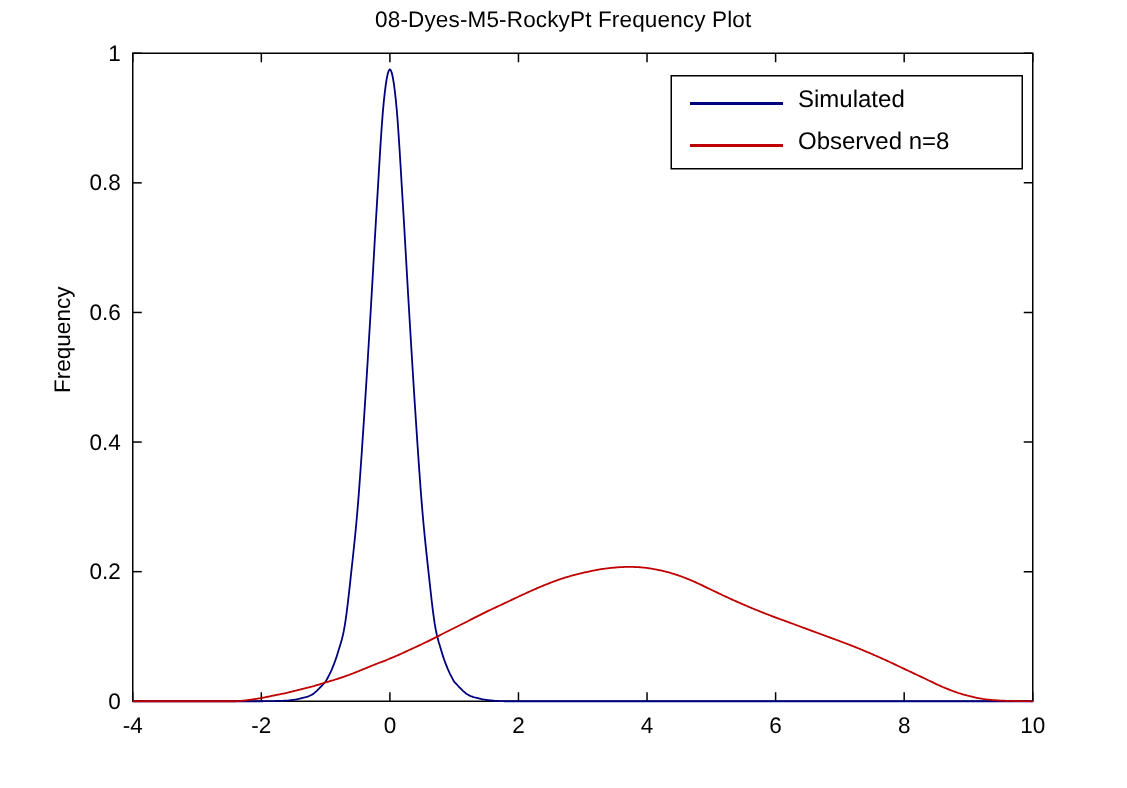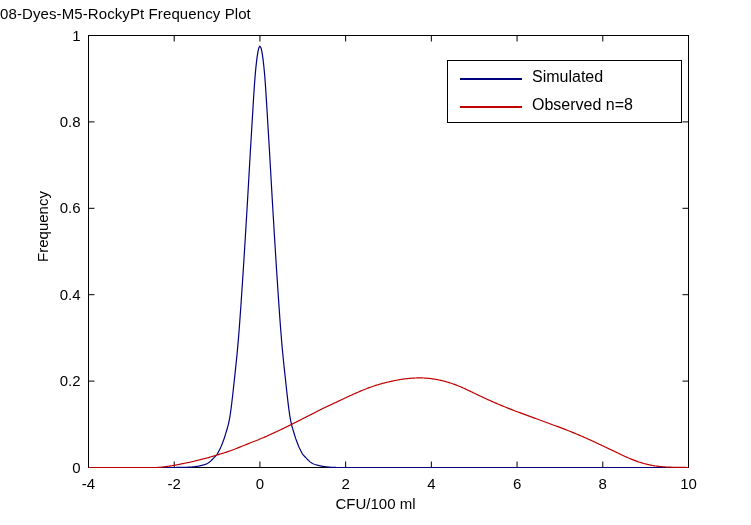--- a/index.html
+++ b/index.html
@@ -18,21 +18,21 @@
     position: relative;
     width: 751px;
     height: 525px;
     background: #ffffff;
   }
   #plot-title {
     position: absolute;
     left: 0;
     top: 5px;
     width: 751px;
-    text-align: left;
+    text-align: center;
     font-size: 15px;
     color: #000;
     letter-spacing: 0.1px;
   }
   #axes-svg {
     position: absolute;
     left: 0;
     top: 0;
   }
   .tick-label {
@@ -54,21 +54,21 @@
     top: 218px;
     width: 120px;
     text-align: center;
     font-size: 15px;
     transform: rotate(-90deg);
     transform-origin: 50% 50%;
   }
   #legend {
     position: absolute;
     left: 447px;
-    top: 60px;
+    top: 50px;
     width: 235px;
     height: 63px;
     border: 1px solid #000;
     background: #ffffff;
     box-sizing: border-box;
   }
   .legend-row {
     position: absolute;
     left: 0;
     width: 235px;
@@ -150,21 +150,20 @@
         <text x="80.5" y="213.3" text-anchor="end" class="tick-label">0.6</text>
         <text x="80.5" y="126.89999999999998" text-anchor="end" class="tick-label">0.8</text>
         <text x="80.5" y="40.5" text-anchor="end" class="tick-label">1</text>
       </g>
     <g id="series-group">
         <path d="M88.50 467.50 L89.17 467.50 L89.83 467.50 L90.50 467.50 L91.17 467.50 L91.83 467.50 L92.50 467.50 L93.17 467.50 L93.83 467.50 L94.50 467.50 L95.17 467.50 L95.83 467.50 L96.50 467.50 L97.17 467.50 L97.83 467.50 L98.50 467.50 L99.17 467.50 L99.83 467.50 L100.50 467.50 L101.17 467.50 L101.83 467.50 L102.50 467.50 L103.17 467.50 L103.83 467.50 L104.50 467.50 L105.17 467.50 L105.83 467.50 L106.50 467.50 L107.17 467.50 L107.83 467.50 L108.50 467.50 L109.17 467.50 L109.83 467.50 L110.50 467.50 L111.17 467.50 L111.83 467.50 L112.50 467.50 L113.17 467.50 L113.83 467.50 L114.50 467.50 L115.17 467.50 L115.83 467.50 L116.50 467.50 L117.17 467.50 L117.83 467.50 L118.50 467.50 L119.17 467.50 L119.83 467.50 L120.50 467.50 L121.17 467.50 L121.83 467.50 L122.50 467.50 L123.17 467.50 L123.83 467.50 L124.50 467.50 L125.17 467.50 L125.83 467.50 L126.50 467.50 L127.17 467.50 L127.83 467.50 L128.50 467.50 L129.17 467.50 L129.83 467.50 L130.50 467.50 L131.17 467.50 L131.83 467.50 L132.50 467.50 L133.17 467.50 L133.83 467.50 L134.50 467.50 L135.17 467.50 L135.83 467.50 L136.50 467.50 L137.17 467.50 L137.83 467.50 L138.50 467.50 L139.17 467.50 L139.83 467.50 L140.50 467.50 L141.17 467.50 L141.83 467.50 L142.50 467.50 L143.17 467.50 L143.83 467.50 L144.50 467.50 L145.17 467.50 L145.83 467.50 L146.50 467.50 L147.17 467.50 L147.83 467.50 L148.50 467.50 L149.17 467.50 L149.83 467.50 L150.50 467.50 L151.17 467.50 L151.83 467.50 L152.50 467.50 L153.17 467.50 L153.83 467.50 L154.50 467.50 L155.17 467.50 L155.83 467.50 L156.50 467.50 L157.17 467.50 L157.83 467.50 L158.50 467.50 L159.17 467.50 L159.83 467.50 L160.50 467.50 L161.17 467.50 L161.83 467.50 L162.50 467.50 L163.17 467.50 L163.83 467.50 L164.50 467.50 L165.17 467.50 L165.83 467.50 L166.50 467.50 L167.17 467.50 L167.83 467.50 L168.50 467.50 L169.17 467.50 L169.83 467.50 L170.50 467.50 L171.17 467.50 L171.83 467.50 L172.50 467.50 L173.17 467.50 L173.83 467.50 L174.50 467.50 L175.17 467.49 L175.83 467.48 L176.50 467.47 L177.17 467.46 L177.83 467.45 L178.50 467.44 L179.17 467.43 L179.83 467.42 L180.50 467.41 L181.17 467.40 L181.83 467.39 L182.50 467.37 L183.17 467.36 L183.83 467.34 L184.50 467.32 L185.17 467.31 L185.83 467.29 L186.50 467.27 L187.17 467.24 L187.83 467.22 L188.50 467.19 L189.17 467.17 L189.83 467.14 L190.50 467.11 L191.17 467.08 L191.83 467.02 L192.50 466.95 L193.17 466.88 L193.83 466.81 L194.50 466.73 L195.17 466.65 L195.83 466.56 L196.50 466.46 L197.17 466.35 L197.83 466.23 L198.50 466.10 L199.17 465.95 L199.83 465.80 L200.50 465.63 L201.17 465.47 L201.83 465.32 L202.50 465.16 L203.17 464.99 L203.83 464.80 L204.50 464.60 L205.17 464.38 L205.83 464.13 L206.50 463.85 L207.17 463.52 L207.83 463.16 L208.50 462.75 L209.17 462.28 L209.83 461.76 L210.50 461.20 L211.17 460.59 L211.83 459.95 L212.50 459.29 L213.17 458.60 L213.83 457.90 L214.50 457.20 L215.17 456.49 L215.83 455.79 L216.50 455.11 L217.17 454.35 L217.83 453.07 L218.50 451.82 L219.17 450.55 L219.83 449.24 L220.50 447.86 L221.17 446.35 L221.83 444.74 L222.50 443.06 L223.17 441.30 L223.83 439.45 L224.50 437.49 L225.17 435.39 L225.83 433.16 L226.50 430.97 L227.17 428.78 L227.83 426.45 L228.50 423.82 L229.17 420.75 L229.83 417.10 L230.50 412.77 L231.17 407.85 L231.83 402.45 L232.50 396.70 L233.17 390.71 L233.83 384.60 L234.50 378.48 L235.17 372.35 L235.83 366.12 L236.50 359.66 L237.17 352.87 L237.83 345.66 L238.50 337.90 L239.17 329.54 L239.83 320.65 L240.50 311.32 L241.17 301.67 L241.83 291.77 L242.50 281.74 L243.17 271.61 L243.83 261.22 L244.50 250.60 L245.17 239.79 L245.83 228.84 L246.50 217.80 L247.17 206.71 L247.83 195.39 L248.50 183.82 L249.17 172.14 L249.83 160.51 L250.50 149.06 L251.17 137.95 L251.83 127.06 L252.50 115.89 L253.17 104.78 L253.83 94.08 L254.50 84.17 L255.17 75.41 L255.83 68.13 L256.50 61.92 L257.17 56.65 L257.83 52.37 L258.50 49.18 L259.17 47.14 L259.83 46.31 L260.50 46.77 L261.17 48.48 L261.83 51.35 L262.50 55.32 L263.17 60.32 L263.83 66.26 L264.50 73.17 L265.17 81.54 L265.83 91.16 L266.50 101.66 L267.17 112.69 L267.83 123.88 L268.50 134.86 L269.17 145.85 L269.83 157.21 L270.50 168.81 L271.17 180.49 L271.83 192.10 L272.50 203.51 L273.17 214.63 L273.83 225.69 L274.50 236.67 L275.17 247.53 L275.83 258.21 L276.50 268.67 L277.17 278.86 L277.83 288.92 L278.50 298.86 L279.17 308.60 L279.83 318.02 L280.50 327.05 L281.17 335.57 L281.83 343.50 L282.50 350.86 L283.17 357.76 L283.83 364.30 L284.50 370.59 L285.17 376.74 L285.83 382.85 L286.50 388.97 L287.17 395.01 L287.83 400.84 L288.50 406.35 L289.17 411.42 L289.83 415.93 L290.50 419.78 L291.17 423.00 L291.83 425.73 L292.50 428.14 L293.17 430.35 L293.83 432.52 L294.50 434.77 L295.17 436.91 L295.83 438.91 L296.50 440.79 L297.17 442.56 L297.83 444.26 L298.50 445.90 L299.17 447.44 L299.83 448.86 L300.50 450.19 L301.17 451.46 L301.83 452.72 L302.50 453.98 L303.17 454.92 L303.83 455.60 L304.50 456.29 L305.17 457.00 L305.83 457.70 L306.50 458.40 L307.17 459.09 L307.83 459.76 L308.50 460.41 L309.17 461.03 L309.83 461.61 L310.50 462.14 L311.17 462.62 L311.83 463.05 L312.50 463.42 L313.17 463.76 L313.83 464.05 L314.50 464.31 L315.17 464.54 L315.83 464.75 L316.50 464.94 L317.17 465.11 L317.83 465.27 L318.50 465.43 L319.17 465.59 L319.83 465.75 L320.50 465.91 L321.17 466.06 L321.83 466.19 L322.50 466.32 L323.17 466.43 L323.83 466.53 L324.50 466.62 L325.17 466.71 L325.83 466.79 L326.50 466.86 L327.17 466.93 L327.83 467.00 L328.50 467.07 L329.17 467.13 L329.83 467.19 L330.50 467.24 L331.17 467.28 L331.83 467.32 L332.50 467.35 L333.17 467.38 L333.83 467.41 L334.50 467.43 L335.17 467.45 L335.83 467.47 L336.50 467.49 L337.17 467.50 L337.83 467.50 L338.50 467.50 L339.17 467.50 L339.83 467.50 L340.50 467.50 L341.17 467.50 L341.83 467.50 L342.50 467.50 L343.17 467.50 L343.83 467.50 L344.50 467.50 L345.17 467.50 L345.83 467.50 L346.50 467.50 L347.17 467.50 L347.83 467.50 L348.50 467.50 L349.17 467.50 L349.83 467.50 L350.50 467.50 L351.17 467.50 L351.83 467.50 L352.50 467.50 L353.17 467.50 L353.83 467.50 L354.50 467.50 L355.17 467.50 L355.83 467.50 L356.50 467.50 L357.17 467.50 L357.83 467.50 L358.50 467.50 L359.17 467.50 L359.83 467.50 L360.50 467.50 L361.17 467.50 L361.83 467.50 L362.50 467.50 L363.17 467.50 L363.83 467.50 L364.50 467.50 L365.17 467.50 L365.83 467.50 L366.50 467.50 L367.17 467.50 L367.83 467.50 L368.50 467.50 L369.17 467.50 L369.83 467.50 L370.50 467.50 L371.17 467.50 L371.83 467.50 L372.50 467.50 L373.17 467.50 L373.83 467.50 L374.50 467.50 L375.17 467.50 L375.83 467.50 L376.50 467.50 L377.17 467.50 L377.83 467.50 L378.50 467.50 L379.17 467.50 L379.83 467.50 L380.50 467.50 L381.17 467.50 L381.83 467.50 L382.50 467.50 L383.17 467.50 L383.83 467.50 L384.50 467.50 L385.17 467.50 L385.83 467.50 L386.50 467.50 L387.17 467.50 L387.83 467.50 L388.50 467.50 L389.17 467.50 L389.83 467.50 L390.50 467.50 L391.17 467.50 L391.83 467.50 L392.50 467.50 L393.17 467.50 L393.83 467.50 L394.50 467.50 L395.17 467.50 L395.83 467.50 L396.50 467.50 L397.17 467.50 L397.83 467.50 L398.50 467.50 L399.17 467.50 L399.83 467.50 L400.50 467.50 L401.17 467.50 L401.83 467.50 L402.50 467.50 L403.17 467.50 L403.83 467.50 L404.50 467.50 L405.17 467.50 L405.83 467.50 L406.50 467.50 L407.17 467.50 L407.83 467.50 L408.50 467.50 L409.17 467.50 L409.83 467.50 L410.50 467.50 L411.17 467.50 L411.83 467.50 L412.50 467.50 L413.17 467.50 L413.83 467.50 L414.50 467.50 L415.17 467.50 L415.83 467.50 L416.50 467.50 L417.17 467.50 L417.83 467.50 L418.50 467.50 L419.17 467.50 L419.83 467.50 L420.50 467.50 L421.17 467.50 L421.83 467.50 L422.50 467.50 L423.17 467.50 L423.83 467.50 L424.50 467.50 L425.17 467.50 L425.83 467.50 L426.50 467.50 L427.17 467.50 L427.83 467.50 L428.50 467.50 L429.17 467.50 L429.83 467.50 L430.50 467.50 L431.17 467.50 L431.83 467.50 L432.50 467.50 L433.17 467.50 L433.83 467.50 L434.50 467.50 L435.17 467.50 L435.83 467.50 L436.50 467.50 L437.17 467.50 L437.83 467.50 L438.50 467.50 L439.17 467.50 L439.83 467.50 L440.50 467.50 L441.17 467.50 L441.83 467.50 L442.50 467.50 L443.17 467.50 L443.83 467.50 L444.50 467.50 L445.17 467.50 L445.83 467.50 L446.50 467.50 L447.17 467.50 L447.83 467.50 L448.50 467.50 L449.17 467.50 L449.83 467.50 L450.50 467.50 L451.17 467.50 L451.83 467.50 L452.50 467.50 L453.17 467.50 L453.83 467.50 L454.50 467.50 L455.17 467.50 L455.83 467.50 L456.50 467.50 L457.17 467.50 L457.83 467.50 L458.50 467.50 L459.17 467.50 L459.83 467.50 L460.50 467.50 L461.17 467.50 L461.83 467.50 L462.50 467.50 L463.17 467.50 L463.83 467.50 L464.50 467.50 L465.17 467.50 L465.83 467.50 L466.50 467.50 L467.17 467.50 L467.83 467.50 L468.50 467.50 L469.17 467.50 L469.83 467.50 L470.50 467.50 L471.17 467.50 L471.83 467.50 L472.50 467.50 L473.17 467.50 L473.83 467.50 L474.50 467.50 L475.17 467.50 L475.83 467.50 L476.50 467.50 L477.17 467.50 L477.83 467.50 L478.50 467.50 L479.17 467.50 L479.83 467.50 L480.50 467.50 L481.17 467.50 L481.83 467.50 L482.50 467.50 L483.17 467.50 L483.83 467.50 L484.50 467.50 L485.17 467.50 L485.83 467.50 L486.50 467.50 L487.17 467.50 L487.83 467.50 L488.50 467.50 L489.17 467.50 L489.83 467.50 L490.50 467.50 L491.17 467.50 L491.83 467.50 L492.50 467.50 L493.17 467.50 L493.83 467.50 L494.50 467.50 L495.17 467.50 L495.83 467.50 L496.50 467.50 L497.17 467.50 L497.83 467.50 L498.50 467.50 L499.17 467.50 L499.83 467.50 L500.50 467.50 L501.17 467.50 L501.83 467.50 L502.50 467.50 L503.17 467.50 L503.83 467.50 L504.50 467.50 L505.17 467.50 L505.83 467.50 L506.50 467.50 L507.17 467.50 L507.83 467.50 L508.50 467.50 L509.17 467.50 L509.83 467.50 L510.50 467.50 L511.17 467.50 L511.83 467.50 L512.50 467.50 L513.17 467.50 L513.83 467.50 L514.50 467.50 L515.17 467.50 L515.83 467.50 L516.50 467.50 L517.17 467.50 L517.83 467.50 L518.50 467.50 L519.17 467.50 L519.83 467.50 L520.50 467.50 L521.17 467.50 L521.83 467.50 L522.50 467.50 L523.17 467.50 L523.83 467.50 L524.50 467.50 L525.17 467.50 L525.83 467.50 L526.50 467.50 L527.17 467.50 L527.83 467.50 L528.50 467.50 L529.17 467.50 L529.83 467.50 L530.50 467.50 L531.17 467.50 L531.83 467.50 L532.50 467.50 L533.17 467.50 L533.83 467.50 L534.50 467.50 L535.17 467.50 L535.83 467.50 L536.50 467.50 L537.17 467.50 L537.83 467.50 L538.50 467.50 L539.17 467.50 L539.83 467.50 L540.50 467.50 L541.17 467.50 L541.83 467.50 L542.50 467.50 L543.17 467.50 L543.83 467.50 L544.50 467.50 L545.17 467.50 L545.83 467.50 L546.50 467.50 L547.17 467.50 L547.83 467.50 L548.50 467.50 L549.17 467.50 L549.83 467.50 L550.50 467.50 L551.17 467.50 L551.83 467.50 L552.50 467.50 L553.17 467.50 L553.83 467.50 L554.50 467.50 L555.17 467.50 L555.83 467.50 L556.50 467.50 L557.17 467.50 L557.83 467.50 L558.50 467.50 L559.17 467.50 L559.83 467.50 L560.50 467.50 L561.17 467.50 L561.83 467.50 L562.50 467.50 L563.17 467.50 L563.83 467.50 L564.50 467.50 L565.17 467.50 L565.83 467.50 L566.50 467.50 L567.17 467.50 L567.83 467.50 L568.50 467.50 L569.17 467.50 L569.83 467.50 L570.50 467.50 L571.17 467.50 L571.83 467.50 L572.50 467.50 L573.17 467.50 L573.83 467.50 L574.50 467.50 L575.17 467.50 L575.83 467.50 L576.50 467.50 L577.17 467.50 L577.83 467.50 L578.50 467.50 L579.17 467.50 L579.83 467.50 L580.50 467.50 L581.17 467.50 L581.83 467.50 L582.50 467.50 L583.17 467.50 L583.83 467.50 L584.50 467.50 L585.17 467.50 L585.83 467.50 L586.50 467.50 L587.17 467.50 L587.83 467.50 L588.50 467.50 L589.17 467.50 L589.83 467.50 L590.50 467.50 L591.17 467.50 L591.83 467.50 L592.50 467.50 L593.17 467.50 L593.83 467.50 L594.50 467.50 L595.17 467.50 L595.83 467.50 L596.50 467.50 L597.17 467.50 L597.83 467.50 L598.50 467.50 L599.17 467.50 L599.83 467.50 L600.50 467.50 L601.17 467.50 L601.83 467.50 L602.50 467.50 L603.17 467.50 L603.83 467.50 L604.50 467.50 L605.17 467.50 L605.83 467.50 L606.50 467.50 L607.17 467.50 L607.83 467.50 L608.50 467.50 L609.17 467.50 L609.83 467.50 L610.50 467.50 L611.17 467.50 L611.83 467.50 L612.50 467.50 L613.17 467.50 L613.83 467.50 L614.50 467.50 L615.17 467.50 L615.83 467.50 L616.50 467.50 L617.17 467.50 L617.83 467.50 L618.50 467.50 L619.17 467.50 L619.83 467.50 L620.50 467.50 L621.17 467.50 L621.83 467.50 L622.50 467.50 L623.17 467.50 L623.83 467.50 L624.50 467.50 L625.17 467.50 L625.83 467.50 L626.50 467.50 L627.17 467.50 L627.83 467.50 L628.50 467.50 L629.17 467.50 L629.83 467.50 L630.50 467.50 L631.17 467.50 L631.83 467.50 L632.50 467.50 L633.17 467.50 L633.83 467.50 L634.50 467.50 L635.17 467.50 L635.83 467.50 L636.50 467.50 L637.17 467.50 L637.83 467.50 L638.50 467.50 L639.17 467.50 L639.83 467.50 L640.50 467.50 L641.17 467.50 L641.83 467.50 L642.50 467.50 L643.17 467.50 L643.83 467.50 L644.50 467.50 L645.17 467.50 L645.83 467.50 L646.50 467.50 L647.17 467.50 L647.83 467.50 L648.50 467.50 L649.17 467.50 L649.83 467.50 L650.50 467.50 L651.17 467.50 L651.83 467.50 L652.50 467.50 L653.17 467.50 L653.83 467.50 L654.50 467.50 L655.17 467.50 L655.83 467.50 L656.50 467.50 L657.17 467.50 L657.83 467.50 L658.50 467.50 L659.17 467.50 L659.83 467.50 L660.50 467.50 L661.17 467.50 L661.83 467.50 L662.50 467.50 L663.17 467.50 L663.83 467.50 L664.50 467.50 L665.17 467.50 L665.83 467.50 L666.50 467.50 L667.17 467.50 L667.83 467.50 L668.50 467.50 L669.17 467.50 L669.83 467.50 L670.50 467.50 L671.17 467.50 L671.83 467.50 L672.50 467.50 L673.17 467.50 L673.83 467.50 L674.50 467.50 L675.17 467.50 L675.83 467.50 L676.50 467.50 L677.17 467.50 L677.83 467.50 L678.50 467.50 L679.17 467.50 L679.83 467.50 L680.50 467.50 L681.17 467.50 L681.83 467.50 L682.50 467.50 L683.17 467.50 L683.83 467.50 L684.50 467.50 L685.17 467.50 L685.83 467.50 L686.50 467.50 L687.17 467.50 L687.83 467.50 L688.50 467.50" fill="none" stroke="#00007f" stroke-width="1.2"></path>
         <path d="M88.50 467.50 L89.17 467.50 L89.83 467.50 L90.50 467.50 L91.17 467.50 L91.83 467.50 L92.50 467.50 L93.17 467.50 L93.83 467.50 L94.50 467.50 L95.17 467.50 L95.83 467.50 L96.50 467.50 L97.17 467.50 L97.83 467.50 L98.50 467.50 L99.17 467.50 L99.83 467.50 L100.50 467.50 L101.17 467.50 L101.83 467.50 L102.50 467.50 L103.17 467.50 L103.83 467.50 L104.50 467.50 L105.17 467.50 L105.83 467.50 L106.50 467.50 L107.17 467.50 L107.83 467.50 L108.50 467.50 L109.17 467.50 L109.83 467.50 L110.50 467.50 L111.17 467.50 L111.83 467.50 L112.50 467.50 L113.17 467.50 L113.83 467.50 L114.50 467.50 L115.17 467.50 L115.83 467.50 L116.50 467.50 L117.17 467.50 L117.83 467.50 L118.50 467.50 L119.17 467.50 L119.83 467.50 L120.50 467.50 L121.17 467.50 L121.83 467.50 L122.50 467.50 L123.17 467.50 L123.83 467.50 L124.50 467.50 L125.17 467.50 L125.83 467.50 L126.50 467.50 L127.17 467.50 L127.83 467.50 L128.50 467.50 L129.17 467.50 L129.83 467.50 L130.50 467.50 L131.17 467.50 L131.83 467.50 L132.50 467.50 L133.17 467.50 L133.83 467.50 L134.50 467.50 L135.17 467.50 L135.83 467.50 L136.50 467.50 L137.17 467.50 L137.83 467.50 L138.50 467.50 L139.17 467.50 L139.83 467.50 L140.50 467.50 L141.17 467.50 L141.83 467.50 L142.50 467.50 L143.17 467.50 L143.83 467.50 L144.50 467.50 L145.17 467.50 L145.83 467.50 L146.50 467.50 L147.17 467.50 L147.83 467.50 L148.50 467.50 L149.17 467.50 L149.83 467.50 L150.50 467.50 L151.17 467.50 L151.83 467.50 L152.50 467.50 L153.17 467.50 L153.83 467.50 L154.50 467.50 L155.17 467.50 L155.83 467.50 L156.50 467.50 L157.17 467.50 L157.83 467.46 L158.50 467.41 L159.17 467.36 L159.83 467.30 L160.50 467.24 L161.17 467.17 L161.83 467.10 L162.50 467.02 L163.17 466.94 L163.83 466.86 L164.50 466.78 L165.17 466.70 L165.83 466.61 L166.50 466.53 L167.17 466.44 L167.83 466.35 L168.50 466.25 L169.17 466.16 L169.83 466.06 L170.50 465.95 L171.17 465.85 L171.83 465.74 L172.50 465.63 L173.17 465.52 L173.83 465.41 L174.50 465.29 L175.17 465.17 L175.83 465.04 L176.50 464.91 L177.17 464.78 L177.83 464.64 L178.50 464.50 L179.17 464.36 L179.83 464.22 L180.50 464.08 L181.17 463.94 L181.83 463.81 L182.50 463.67 L183.17 463.54 L183.83 463.40 L184.50 463.27 L185.17 463.14 L185.83 463.02 L186.50 462.89 L187.17 462.76 L187.83 462.63 L188.50 462.49 L189.17 462.36 L189.83 462.22 L190.50 462.07 L191.17 461.93 L191.83 461.77 L192.50 461.62 L193.17 461.46 L193.83 461.29 L194.50 461.12 L195.17 460.95 L195.83 460.78 L196.50 460.61 L197.17 460.44 L197.83 460.26 L198.50 460.09 L199.17 459.92 L199.83 459.75 L200.50 459.58 L201.17 459.42 L201.83 459.25 L202.50 459.09 L203.17 458.93 L203.83 458.76 L204.50 458.60 L205.17 458.44 L205.83 458.27 L206.50 458.10 L207.17 457.92 L207.83 457.75 L208.50 457.56 L209.17 457.38 L209.83 457.18 L210.50 456.99 L211.17 456.79 L211.83 456.59 L212.50 456.38 L213.17 456.18 L213.83 455.97 L214.50 455.76 L215.17 455.56 L215.83 455.35 L216.50 455.15 L217.17 454.94 L217.83 454.74 L218.50 454.55 L219.17 454.35 L219.83 454.15 L220.50 453.96 L221.17 453.76 L221.83 453.56 L222.50 453.36 L223.17 453.16 L223.83 452.96 L224.50 452.75 L225.17 452.53 L225.83 452.32 L226.50 452.10 L227.17 451.87 L227.83 451.65 L228.50 451.42 L229.17 451.19 L229.83 450.96 L230.50 450.72 L231.17 450.48 L231.83 450.24 L232.50 450.00 L233.17 449.75 L233.83 449.50 L234.50 449.25 L235.17 448.99 L235.83 448.73 L236.50 448.47 L237.17 448.20 L237.83 447.93 L238.50 447.65 L239.17 447.38 L239.83 447.11 L240.50 446.83 L241.17 446.56 L241.83 446.29 L242.50 446.02 L243.17 445.75 L243.83 445.48 L244.50 445.21 L245.17 444.94 L245.83 444.67 L246.50 444.40 L247.17 444.13 L247.83 443.86 L248.50 443.60 L249.17 443.33 L249.83 443.06 L250.50 442.79 L251.17 442.52 L251.83 442.26 L252.50 442.00 L253.17 441.75 L253.83 441.51 L254.50 441.27 L255.17 441.03 L255.83 440.78 L256.50 440.53 L257.17 440.26 L257.83 439.98 L258.50 439.69 L259.17 439.37 L259.83 439.04 L260.50 438.78 L261.17 438.53 L261.83 438.28 L262.50 438.01 L263.17 437.74 L263.83 437.46 L264.50 437.17 L265.17 436.88 L265.83 436.58 L266.50 436.28 L267.17 435.97 L267.83 435.67 L268.50 435.36 L269.17 435.05 L269.83 434.73 L270.50 434.42 L271.17 434.11 L271.83 433.81 L272.50 433.50 L273.17 433.20 L273.83 432.90 L274.50 432.59 L275.17 432.28 L275.83 431.98 L276.50 431.67 L277.17 431.36 L277.83 431.05 L278.50 430.74 L279.17 430.42 L279.83 430.11 L280.50 429.80 L281.17 429.48 L281.83 429.16 L282.50 428.84 L283.17 428.52 L283.83 428.20 L284.50 427.88 L285.17 427.56 L285.83 427.23 L286.50 426.90 L287.17 426.58 L287.83 426.25 L288.50 425.91 L289.17 425.58 L289.83 425.24 L290.50 424.91 L291.17 424.57 L291.83 424.23 L292.50 423.89 L293.17 423.55 L293.83 423.21 L294.50 422.87 L295.17 422.53 L295.83 422.20 L296.50 421.86 L297.17 421.52 L297.83 421.18 L298.50 420.84 L299.17 420.51 L299.83 420.17 L300.50 419.84 L301.17 419.50 L301.83 419.16 L302.50 418.83 L303.17 418.49 L303.83 418.16 L304.50 417.82 L305.17 417.48 L305.83 417.15 L306.50 416.81 L307.17 416.48 L307.83 416.14 L308.50 415.80 L309.17 415.47 L309.83 415.13 L310.50 414.80 L311.17 414.46 L311.83 414.12 L312.50 413.79 L313.17 413.45 L313.83 413.11 L314.50 412.77 L315.17 412.43 L315.83 412.09 L316.50 411.75 L317.17 411.41 L317.83 411.07 L318.50 410.73 L319.17 410.40 L319.83 410.06 L320.50 409.72 L321.17 409.39 L321.83 409.06 L322.50 408.73 L323.17 408.40 L323.83 408.07 L324.50 407.75 L325.17 407.42 L325.83 407.10 L326.50 406.78 L327.17 406.47 L327.83 406.15 L328.50 405.84 L329.17 405.52 L329.83 405.21 L330.50 404.90 L331.17 404.59 L331.83 404.28 L332.50 403.97 L333.17 403.66 L333.83 403.35 L334.50 403.04 L335.17 402.73 L335.83 402.42 L336.50 402.10 L337.17 401.79 L337.83 401.48 L338.50 401.16 L339.17 400.85 L339.83 400.53 L340.50 400.21 L341.17 399.89 L341.83 399.58 L342.50 399.26 L343.17 398.94 L343.83 398.63 L344.50 398.31 L345.17 398.00 L345.83 397.68 L346.50 397.37 L347.17 397.06 L347.83 396.75 L348.50 396.44 L349.17 396.14 L349.83 395.83 L350.50 395.53 L351.17 395.23 L351.83 394.92 L352.50 394.62 L353.17 394.32 L353.83 394.02 L354.50 393.72 L355.17 393.43 L355.83 393.13 L356.50 392.84 L357.17 392.54 L357.83 392.25 L358.50 391.96 L359.17 391.68 L359.83 391.39 L360.50 391.11 L361.17 390.83 L361.83 390.56 L362.50 390.29 L363.17 390.02 L363.83 389.75 L364.50 389.49 L365.17 389.22 L365.83 388.96 L366.50 388.70 L367.17 388.44 L367.83 388.18 L368.50 387.93 L369.17 387.68 L369.83 387.43 L370.50 387.19 L371.17 386.94 L371.83 386.71 L372.50 386.47 L373.17 386.24 L373.83 386.01 L374.50 385.79 L375.17 385.57 L375.83 385.36 L376.50 385.15 L377.17 384.95 L377.83 384.74 L378.50 384.55 L379.17 384.36 L379.83 384.17 L380.50 383.98 L381.17 383.80 L381.83 383.62 L382.50 383.44 L383.17 383.27 L383.83 383.10 L384.50 382.93 L385.17 382.77 L385.83 382.60 L386.50 382.44 L387.17 382.28 L387.83 382.12 L388.50 381.96 L389.17 381.81 L389.83 381.65 L390.50 381.50 L391.17 381.35 L391.83 381.20 L392.50 381.05 L393.17 380.91 L393.83 380.76 L394.50 380.62 L395.17 380.48 L395.83 380.35 L396.50 380.22 L397.17 380.09 L397.83 379.97 L398.50 379.84 L399.17 379.73 L399.83 379.61 L400.50 379.51 L401.17 379.40 L401.83 379.30 L402.50 379.20 L403.17 379.11 L403.83 379.02 L404.50 378.94 L405.17 378.85 L405.83 378.77 L406.50 378.70 L407.17 378.63 L407.83 378.56 L408.50 378.49 L409.17 378.43 L409.83 378.37 L410.50 378.32 L411.17 378.27 L411.83 378.22 L412.50 378.17 L413.17 378.13 L413.83 378.10 L414.50 378.06 L415.17 378.02 L415.83 377.99 L416.50 377.97 L417.17 377.95 L417.83 377.93 L418.50 377.92 L419.17 377.91 L419.83 377.91 L420.50 377.92 L421.17 377.93 L421.83 377.94 L422.50 377.96 L423.17 377.99 L423.83 378.02 L424.50 378.05 L425.17 378.09 L425.83 378.13 L426.50 378.18 L427.17 378.23 L427.83 378.29 L428.50 378.35 L429.17 378.41 L429.83 378.48 L430.50 378.56 L431.17 378.64 L431.83 378.73 L432.50 378.83 L433.17 378.93 L433.83 379.04 L434.50 379.15 L435.17 379.28 L435.83 379.40 L436.50 379.52 L437.17 379.64 L437.83 379.77 L438.50 379.89 L439.17 380.03 L439.83 380.17 L440.50 380.31 L441.17 380.46 L441.83 380.61 L442.50 380.77 L443.17 380.93 L443.83 381.10 L444.50 381.27 L445.17 381.45 L445.83 381.63 L446.50 381.81 L447.17 382.00 L447.83 382.20 L448.50 382.40 L449.17 382.60 L449.83 382.81 L450.50 383.03 L451.17 383.25 L451.83 383.47 L452.50 383.70 L453.17 383.94 L453.83 384.18 L454.50 384.42 L455.17 384.67 L455.83 384.92 L456.50 385.18 L457.17 385.44 L457.83 385.70 L458.50 385.97 L459.17 386.24 L459.83 386.51 L460.50 386.79 L461.17 387.07 L461.83 387.35 L462.50 387.64 L463.17 387.93 L463.83 388.23 L464.50 388.54 L465.17 388.84 L465.83 389.16 L466.50 389.47 L467.17 389.79 L467.83 390.11 L468.50 390.44 L469.17 390.76 L469.83 391.09 L470.50 391.41 L471.17 391.73 L471.83 392.06 L472.50 392.38 L473.17 392.70 L473.83 393.02 L474.50 393.33 L475.17 393.65 L475.83 393.96 L476.50 394.28 L477.17 394.59 L477.83 394.91 L478.50 395.23 L479.17 395.55 L479.83 395.86 L480.50 396.18 L481.17 396.50 L481.83 396.81 L482.50 397.13 L483.17 397.44 L483.83 397.75 L484.50 398.06 L485.17 398.37 L485.83 398.68 L486.50 398.98 L487.17 399.29 L487.83 399.59 L488.50 399.89 L489.17 400.19 L489.83 400.49 L490.50 400.78 L491.17 401.08 L491.83 401.37 L492.50 401.67 L493.17 401.96 L493.83 402.25 L494.50 402.54 L495.17 402.83 L495.83 403.12 L496.50 403.40 L497.17 403.69 L497.83 403.97 L498.50 404.26 L499.17 404.54 L499.83 404.82 L500.50 405.10 L501.17 405.38 L501.83 405.66 L502.50 405.93 L503.17 406.21 L503.83 406.48 L504.50 406.75 L505.17 407.02 L505.83 407.29 L506.50 407.56 L507.17 407.83 L507.83 408.10 L508.50 408.36 L509.17 408.63 L509.83 408.89 L510.50 409.15 L511.17 409.41 L511.83 409.67 L512.50 409.93 L513.17 410.19 L513.83 410.45 L514.50 410.70 L515.17 410.95 L515.83 411.20 L516.50 411.45 L517.17 411.70 L517.83 411.94 L518.50 412.19 L519.17 412.43 L519.83 412.67 L520.50 412.92 L521.17 413.16 L521.83 413.40 L522.50 413.64 L523.17 413.89 L523.83 414.13 L524.50 414.38 L525.17 414.62 L525.83 414.87 L526.50 415.11 L527.17 415.36 L527.83 415.61 L528.50 415.85 L529.17 416.10 L529.83 416.34 L530.50 416.59 L531.17 416.84 L531.83 417.08 L532.50 417.33 L533.17 417.58 L533.83 417.82 L534.50 418.07 L535.17 418.32 L535.83 418.56 L536.50 418.81 L537.17 419.06 L537.83 419.30 L538.50 419.55 L539.17 419.79 L539.83 420.04 L540.50 420.29 L541.17 420.53 L541.83 420.78 L542.50 421.03 L543.17 421.27 L543.83 421.52 L544.50 421.77 L545.17 422.01 L545.83 422.26 L546.50 422.50 L547.17 422.75 L547.83 423.00 L548.50 423.24 L549.17 423.49 L549.83 423.74 L550.50 423.98 L551.17 424.23 L551.83 424.48 L552.50 424.72 L553.17 424.97 L553.83 425.21 L554.50 425.45 L555.17 425.69 L555.83 425.94 L556.50 426.18 L557.17 426.42 L557.83 426.67 L558.50 426.91 L559.17 427.16 L559.83 427.40 L560.50 427.65 L561.17 427.90 L561.83 428.15 L562.50 428.40 L563.17 428.65 L563.83 428.91 L564.50 429.16 L565.17 429.42 L565.83 429.68 L566.50 429.94 L567.17 430.20 L567.83 430.47 L568.50 430.73 L569.17 431.00 L569.83 431.26 L570.50 431.53 L571.17 431.80 L571.83 432.07 L572.50 432.34 L573.17 432.62 L573.83 432.89 L574.50 433.16 L575.17 433.44 L575.83 433.72 L576.50 434.00 L577.17 434.28 L577.83 434.56 L578.50 434.84 L579.17 435.12 L579.83 435.41 L580.50 435.69 L581.17 435.98 L581.83 436.27 L582.50 436.55 L583.17 436.84 L583.83 437.14 L584.50 437.43 L585.17 437.72 L585.83 438.02 L586.50 438.31 L587.17 438.61 L587.83 438.91 L588.50 439.21 L589.17 439.51 L589.83 439.81 L590.50 440.11 L591.17 440.42 L591.83 440.72 L592.50 441.03 L593.17 441.34 L593.83 441.66 L594.50 441.97 L595.17 442.29 L595.83 442.60 L596.50 442.92 L597.17 443.23 L597.83 443.55 L598.50 443.87 L599.17 444.19 L599.83 444.50 L600.50 444.82 L601.17 445.14 L601.83 445.45 L602.50 445.77 L603.17 446.08 L603.83 446.39 L604.50 446.71 L605.17 447.02 L605.83 447.33 L606.50 447.65 L607.17 447.96 L607.83 448.27 L608.50 448.59 L609.17 448.90 L609.83 449.22 L610.50 449.53 L611.17 449.84 L611.83 450.16 L612.50 450.47 L613.17 450.78 L613.83 451.10 L614.50 451.41 L615.17 451.72 L615.83 452.04 L616.50 452.35 L617.17 452.67 L617.83 452.99 L618.50 453.32 L619.17 453.64 L619.83 453.97 L620.50 454.29 L621.17 454.61 L621.83 454.94 L622.50 455.26 L623.17 455.58 L623.83 455.90 L624.50 456.21 L625.17 456.52 L625.83 456.83 L626.50 457.13 L627.17 457.42 L627.83 457.71 L628.50 458.00 L629.17 458.27 L629.83 458.55 L630.50 458.82 L631.17 459.10 L631.83 459.36 L632.50 459.63 L633.17 459.89 L633.83 460.15 L634.50 460.40 L635.17 460.65 L635.83 460.90 L636.50 461.14 L637.17 461.37 L637.83 461.61 L638.50 461.83 L639.17 462.06 L639.83 462.27 L640.50 462.48 L641.17 462.69 L641.83 462.89 L642.50 463.09 L643.17 463.28 L643.83 463.46 L644.50 463.65 L645.17 463.82 L645.83 464.00 L646.50 464.16 L647.17 464.33 L647.83 464.49 L648.50 464.64 L649.17 464.79 L649.83 464.94 L650.50 465.08 L651.17 465.21 L651.83 465.34 L652.50 465.47 L653.17 465.59 L653.83 465.71 L654.50 465.82 L655.17 465.93 L655.83 466.02 L656.50 466.12 L657.17 466.20 L657.83 466.29 L658.50 466.36 L659.17 466.44 L659.83 466.50 L660.50 466.57 L661.17 466.63 L661.83 466.69 L662.50 466.74 L663.17 466.79 L663.83 466.84 L664.50 466.89 L665.17 466.94 L665.83 466.98 L666.50 467.03 L667.17 467.07 L667.83 467.10 L668.50 467.12 L669.17 467.15 L669.83 467.17 L670.50 467.19 L671.17 467.21 L671.83 467.23 L672.50 467.25 L673.17 467.27 L673.83 467.28 L674.50 467.30 L675.17 467.31 L675.83 467.33 L676.50 467.34 L677.17 467.35 L677.83 467.37 L678.50 467.38 L679.17 467.39 L679.83 467.40 L680.50 467.41 L681.17 467.42 L681.83 467.43 L682.50 467.43 L683.17 467.44 L683.83 467.45 L684.50 467.46 L685.17 467.47 L685.83 467.47 L686.50 467.48 L687.17 467.49 L687.83 467.49 L688.50 467.50" fill="none" stroke="#c00000" stroke-width="1.2"></path>
       </g>
   </svg>
 
-  <div id="xlabel">CFU/100 ml</div>
   <div id="ylabel">Frequency</div>
 
   <div id="legend">
     <div class="legend-row r0">
       <div class="legend-swatch" id="sw0" style="background: rgb(0, 0, 127);"></div>
       <div class="legend-text">Simulated</div>
     </div>
     <div class="legend-row r1">
       <div class="legend-swatch" id="sw1" style="background: rgb(192, 0, 0);"></div>
       <div class="legend-text">Observed n=8</div>

